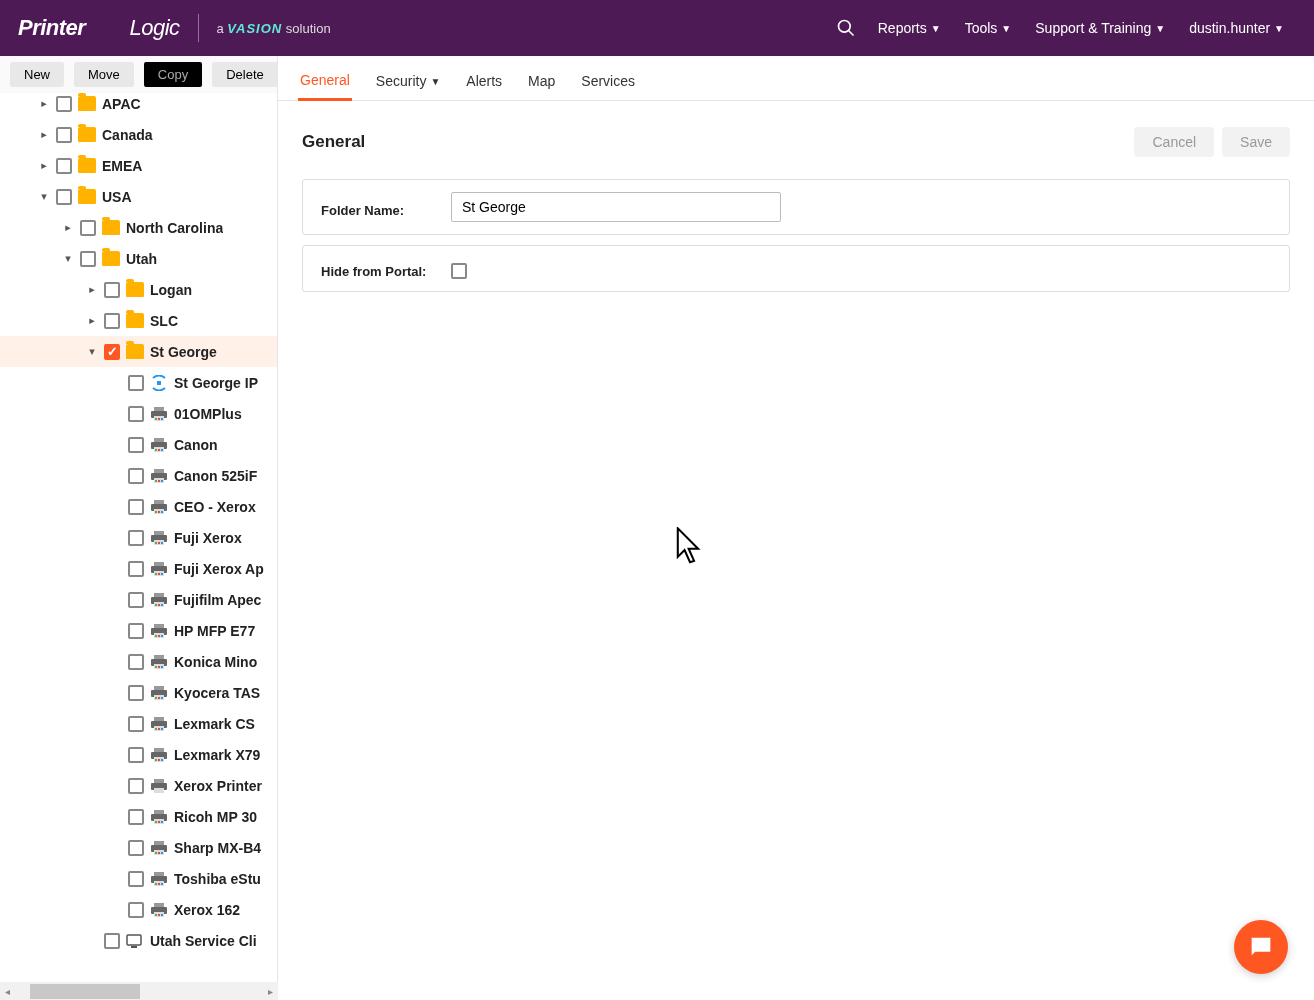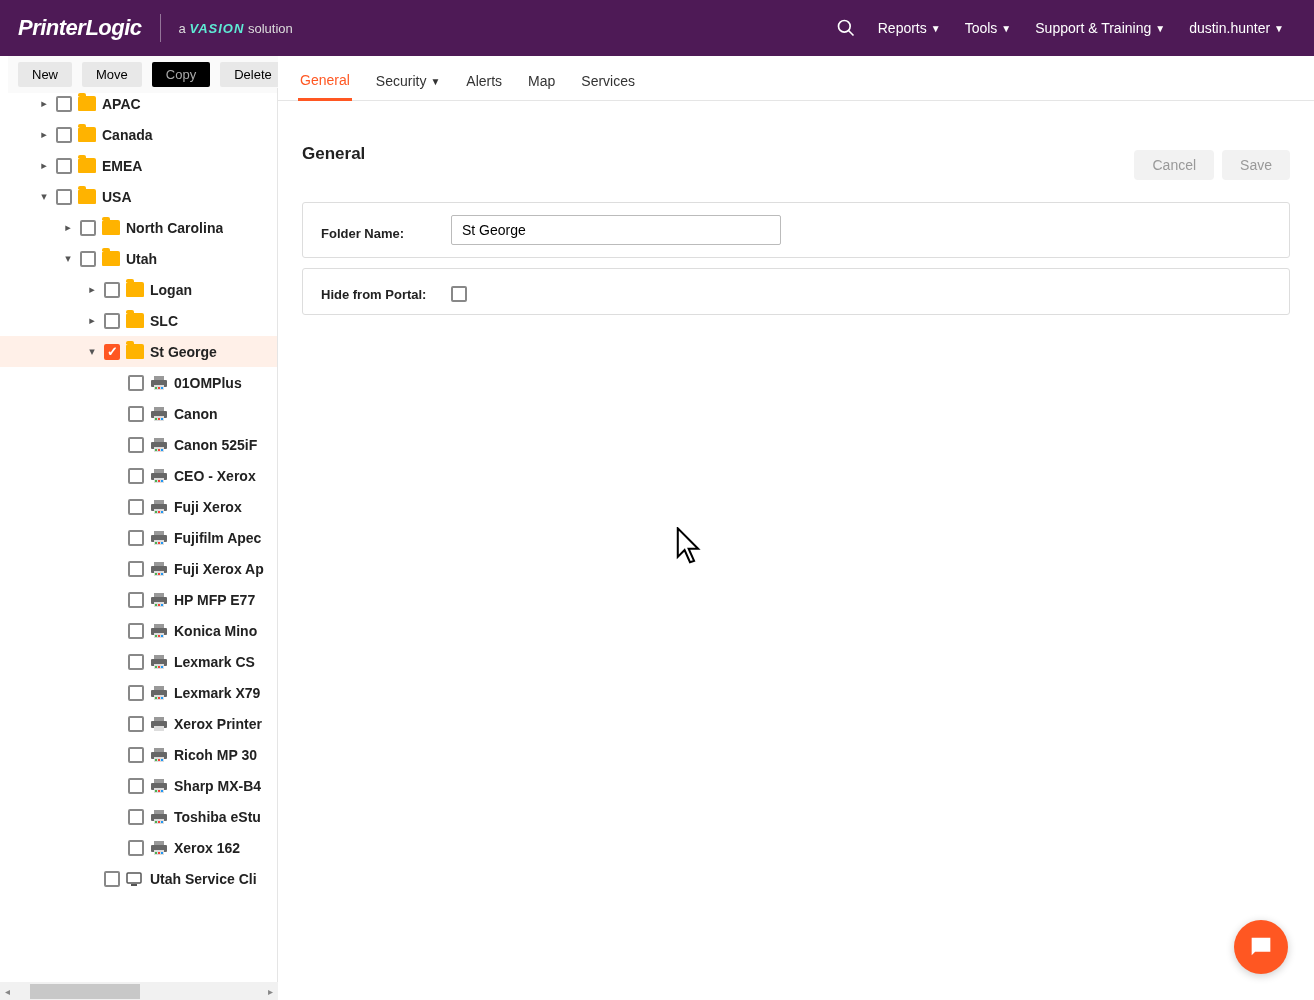--- a/index.html
+++ b/index.html
@@ -1,30 +1,30 @@
 <!DOCTYPE html>
 <html><head>
 <meta charset="utf-8">
 <style>
 * { box-sizing: border-box; margin: 0; padding: 0; }
 body { font-family: Arial, Helvetica, sans-serif; font-size: 13px; color: #333; overflow: hidden; width: 1314px; height: 1000px; position: relative; background: #fff; }
 
 
 .top-header { background: #4e1a56; height: 56px; display: flex; align-items: center; padding: 0 18px; color: #fff; }
 .logo { font-weight: 900; font-size: 22px; letter-spacing: -0.5px; font-style: italic; }
-.logo-light { font-weight: 700; font-style: italic; }
+.logo-light { font-weight: 400; font-style: italic; margin-left: 44px; }
 .vbar { width: 1px; height: 28px; background: rgba(255,255,255,0.4); margin: 0 18px; }
 .tagline { font-size: 13px; color: #ddd; }
 .tagline .vas { color: #5eead4; font-weight: 700; letter-spacing: 1px; font-style: italic; }
 .spacer { flex: 1; }
 .hdr-item { color: #fff; font-size: 14px; padding: 0 12px; cursor: pointer; display: flex; align-items: center; gap: 4px; }
 .chev { font-size: 10px; }
 
 
-.toolbar { background: #fafafa; padding: 6px 10px; display: flex; gap: 10px; width: 278px; position: absolute; top: 56px; left: 8px; border-right: 1px solid #e5e5e5; }
+.toolbar { background: #fafafa; padding: 6px 10px; display: flex; gap: 10px; width: 278px; position: absolute; top: 56px; left: 0; border-right: 1px solid #e5e5e5; }
 .tb-btn { background: #e8e8e8; border: none; padding: 5px 14px; font-size: 13px; cursor: pointer; border-radius: 2px; }
 .tb-btn.disabled { color: #aaa; background: #000000; cursor: default; }
 
 
 .sidebar { position: absolute; top: 88px; left: 0; width: 278px; bottom: 18px; overflow-y: auto; overflow-x: hidden; border-right: 1px solid #e5e5e5; }
 .sidebar::-webkit-scrollbar { width: 15px; }
 .sidebar::-webkit-scrollbar-track { background: #f1f1f1; }
 .sidebar::-webkit-scrollbar-thumb { background: #c8c8c8; }
 .sidebar::-webkit-scrollbar-button { background: #f1f1f1; height: 15px; }
 
@@ -57,21 +57,21 @@
 
 
 .main { position: absolute; left: 278px; top: 56px; right: 0; bottom: 0; background: #fff; }
 .tabs { display: flex; gap: 22px; padding: 10px 20px 0 20px; border-bottom: 1px solid #e5e5e5; }
 .tab { padding: 6px 2px 10px 2px; font-size: 14px; color: #333; cursor: pointer; display: flex; align-items: center; gap: 4px; }
 .tab.active { color: #ff5722; border-bottom: 3px solid #ff5722; margin-bottom: -1px; }
 
 .content { padding: 26px 24px; }
 .section-hdr { display: flex; align-items: center; margin-bottom: 22px; }
 .section-title { font-size: 17px; font-weight: 700; color: #222; }
-.btn { padding: 7px 18px; border-radius: 4px; font-size: 14px; cursor: pointer; border: none; margin-top: 23px; }
+.btn { padding: 7px 18px; border-radius: 4px; font-size: 14px; cursor: pointer; border: none; }
 .btn-cancel { background: #f2f2f2; color: #999; margin-right: 8px; }
 .btn-save { background: #f2f2f2; color: #999; }
 
 .form-row { border: 1px solid #ddd; padding: 12px 18px; display: flex; align-items: center; margin-bottom: 10px; border-radius: 3px; }
 .form-label { width: 130px; font-size: 13px; font-weight: 700; color: #222; padding-top: 6px; }
 .form-input { width: 330px; padding: 6px 10px; border: 1px solid #bbb; font-size: 14px; border-radius: 2px; }
 .form-chk { width: 16px; height: 16px; border: 2px solid #888; border-radius: 2px; margin-top: 4px; cursor: pointer; }
 
 
 .fab { position: absolute; right: 26px; bottom: 26px; width: 54px; height: 54px; background: #ff5722; border-radius: 50%; display: flex; align-items: center; justify-content: center; cursor: pointer; box-shadow: 0 2px 8px rgba(0,0,0,0.2); }
@@ -184,20 +184,30 @@
       <span class="tree-label">SLC</span>
     </div>
   <div class="tree-row selected">
       <span class="pad" style="width:86px"></span>
       <span class="expander">▾</span>
       <span class="chk checked"></span>
       <span class="folder-ico"></span>
       <span class="tree-label">St George</span>
     </div>
 
+  <div class="tree-row">
+      <span class="pad" style="width:122px"></span>
+      <span class="chk"></span>
+      <span class="ip-ico"><svg viewBox="0 0 18 16">
+          <path d="M3 3 Q9 -2 15 3" stroke="#2196f3" stroke-width="2" fill="none"></path>
+          <path d="M3 13 Q9 18 15 13" stroke="#2196f3" stroke-width="2" fill="none"></path>
+          <rect x="7" y="6" width="4" height="4" fill="#2196f3"></rect>
+        </svg></span>
+      <span class="tree-label">St George IP</span>
+    </div>
 
   <div id="printer-list">
       <div class="tree-row">
         <span class="pad" style="width:122px"></span>
         <span class="chk"></span>
         <span class="printer-ico"><svg viewBox="0 0 18 16">
             <rect x="4" y="1" width="10" height="4" fill="#999"></rect>
             <rect x="1" y="5" width="16" height="7" rx="1" fill="#666"></rect>
             <rect x="4" y="10" width="10" height="5" fill="#ddd"></rect>
             <rect x="5" y="12" width="2" height="2" fill="#4caf50"></rect>
@@ -262,60 +272,73 @@
         <span class="pad" style="width:122px"></span>
         <span class="chk"></span>
         <span class="printer-ico"><svg viewBox="0 0 18 16">
             <rect x="4" y="1" width="10" height="4" fill="#999"></rect>
             <rect x="1" y="5" width="16" height="7" rx="1" fill="#666"></rect>
             <rect x="4" y="10" width="10" height="5" fill="#ddd"></rect>
             <rect x="5" y="12" width="2" height="2" fill="#4caf50"></rect>
             <rect x="8" y="12" width="2" height="2" fill="#f44336"></rect>
             <rect x="11" y="12" width="2" height="2" fill="#2196f3"></rect>
           </svg></span>
+        <span class="tree-label">Fuji Xerox Ap</span>
+      </div>
+      <div class="tree-row">
+        <span class="pad" style="width:122px"></span>
+        <span class="chk"></span>
+        <span class="printer-ico"><svg viewBox="0 0 18 16">
+            <rect x="4" y="1" width="10" height="4" fill="#999"></rect>
+            <rect x="1" y="5" width="16" height="7" rx="1" fill="#666"></rect>
+            <rect x="4" y="10" width="10" height="5" fill="#ddd"></rect>
+            <rect x="5" y="12" width="2" height="2" fill="#4caf50"></rect>
+            <rect x="8" y="12" width="2" height="2" fill="#f44336"></rect>
+            <rect x="11" y="12" width="2" height="2" fill="#2196f3"></rect>
+          </svg></span>
         <span class="tree-label">Fujifilm Apec</span>
       </div>
       <div class="tree-row">
         <span class="pad" style="width:122px"></span>
         <span class="chk"></span>
         <span class="printer-ico"><svg viewBox="0 0 18 16">
             <rect x="4" y="1" width="10" height="4" fill="#999"></rect>
             <rect x="1" y="5" width="16" height="7" rx="1" fill="#666"></rect>
             <rect x="4" y="10" width="10" height="5" fill="#ddd"></rect>
             <rect x="5" y="12" width="2" height="2" fill="#4caf50"></rect>
             <rect x="8" y="12" width="2" height="2" fill="#f44336"></rect>
             <rect x="11" y="12" width="2" height="2" fill="#2196f3"></rect>
           </svg></span>
-        <span class="tree-label">Fuji Xerox Ap</span>
-      </div>
-      <div class="tree-row">
-        <span class="pad" style="width:122px"></span>
-        <span class="chk"></span>
-        <span class="printer-ico"><svg viewBox="0 0 18 16">
-            <rect x="4" y="1" width="10" height="4" fill="#999"></rect>
-            <rect x="1" y="5" width="16" height="7" rx="1" fill="#666"></rect>
-            <rect x="4" y="10" width="10" height="5" fill="#ddd"></rect>
-            <rect x="5" y="12" width="2" height="2" fill="#4caf50"></rect>
-            <rect x="8" y="12" width="2" height="2" fill="#f44336"></rect>
-            <rect x="11" y="12" width="2" height="2" fill="#2196f3"></rect>
-          </svg></span>
         <span class="tree-label">HP MFP E77</span>
       </div>
       <div class="tree-row">
         <span class="pad" style="width:122px"></span>
         <span class="chk"></span>
         <span class="printer-ico"><svg viewBox="0 0 18 16">
             <rect x="4" y="1" width="10" height="4" fill="#999"></rect>
             <rect x="1" y="5" width="16" height="7" rx="1" fill="#666"></rect>
             <rect x="4" y="10" width="10" height="5" fill="#ddd"></rect>
             <rect x="5" y="12" width="2" height="2" fill="#4caf50"></rect>
             <rect x="8" y="12" width="2" height="2" fill="#f44336"></rect>
             <rect x="11" y="12" width="2" height="2" fill="#2196f3"></rect>
           </svg></span>
         <span class="tree-label">Konica Mino</span>
+      </div>
+      <div class="tree-row">
+        <span class="pad" style="width:122px"></span>
+        <span class="chk"></span>
+        <span class="printer-ico"><svg viewBox="0 0 18 16">
+            <rect x="4" y="1" width="10" height="4" fill="#999"></rect>
+            <rect x="1" y="5" width="16" height="7" rx="1" fill="#666"></rect>
+            <rect x="4" y="10" width="10" height="5" fill="#ddd"></rect>
+            <rect x="5" y="12" width="2" height="2" fill="#4caf50"></rect>
+            <rect x="8" y="12" width="2" height="2" fill="#f44336"></rect>
+            <rect x="11" y="12" width="2" height="2" fill="#2196f3"></rect>
+          </svg></span>
+        <span class="tree-label">Kyocera TAS</span>
       </div>
       <div class="tree-row">
         <span class="pad" style="width:122px"></span>
         <span class="chk"></span>
         <span class="printer-ico"><svg viewBox="0 0 18 16">
             <rect x="4" y="1" width="10" height="4" fill="#999"></rect>
             <rect x="1" y="5" width="16" height="7" rx="1" fill="#666"></rect>
             <rect x="4" y="10" width="10" height="5" fill="#ddd"></rect>
             <rect x="5" y="12" width="2" height="2" fill="#4caf50"></rect>
             <rect x="8" y="12" width="2" height="2" fill="#f44336"></rect>

